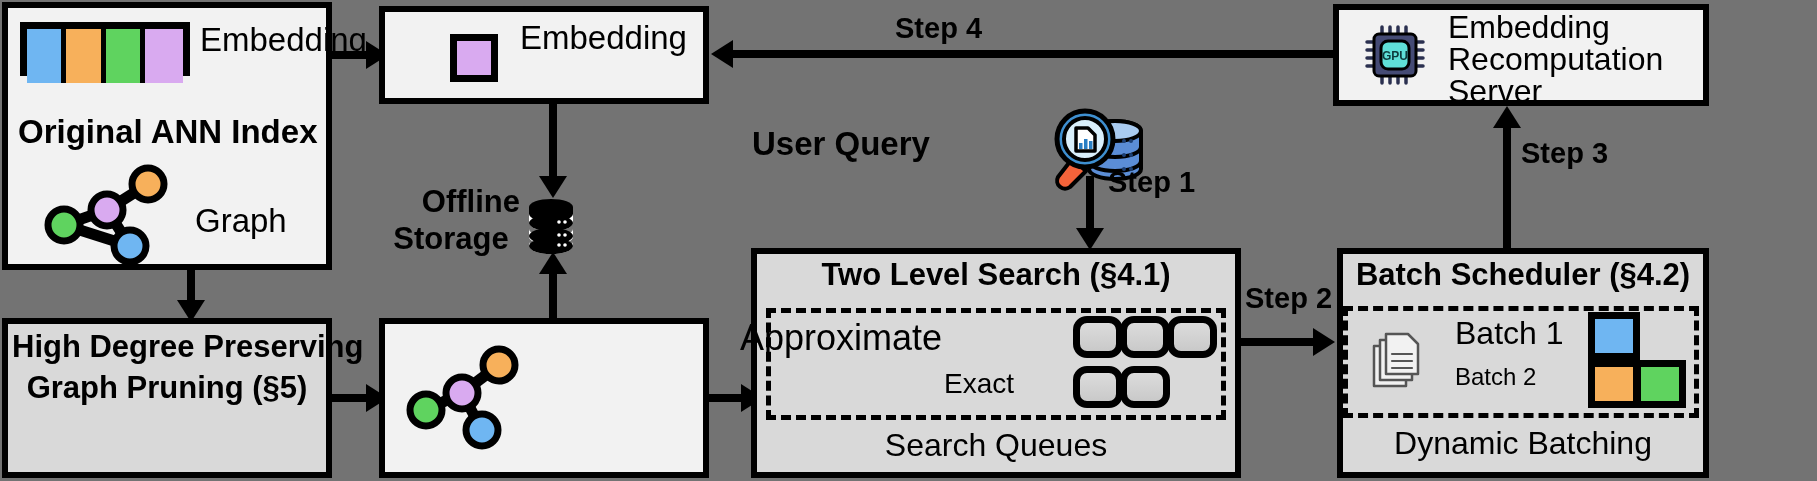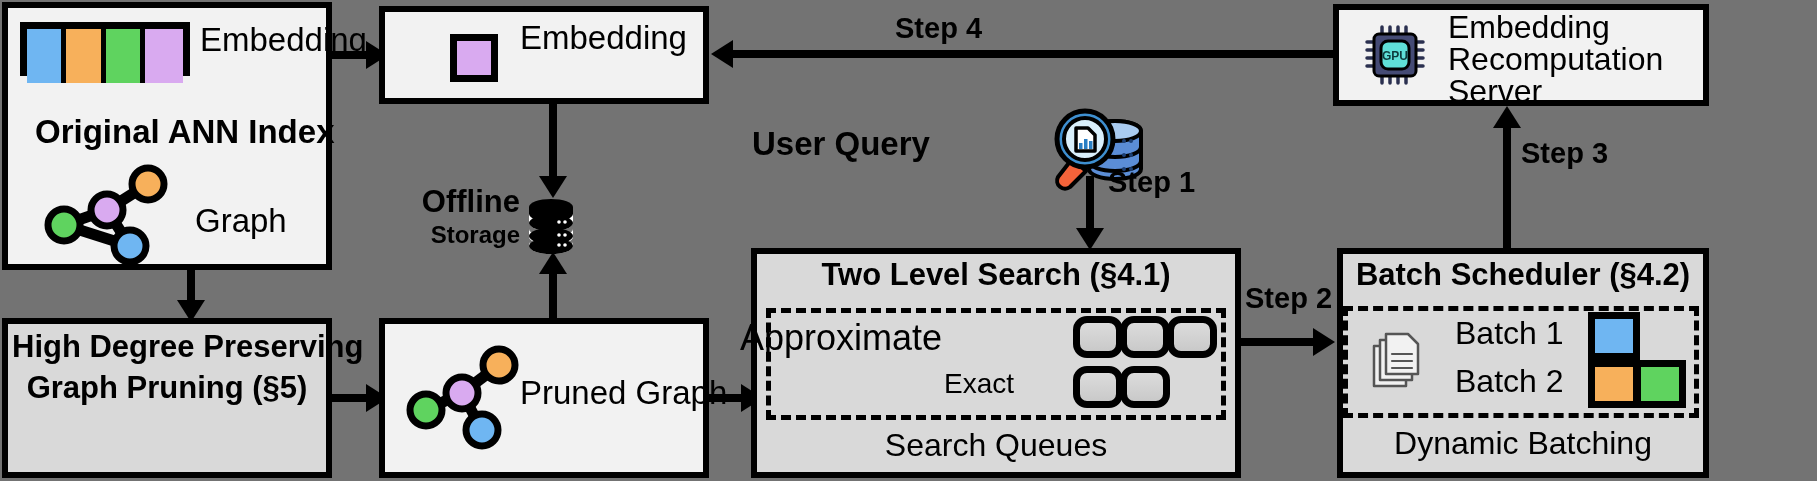--- a/index.html
+++ b/index.html
@@ -43,21 +43,21 @@
 
   <div class="strip" style="left:20px;top:22px;width:170px;height:54px;">
     <div class="cell" style="background:#6fb6f2;"></div>
     <div class="cell" style="background:#f7b05b;"></div>
     <div class="cell" style="background:#5fd35f;"></div>
     <div class="cell" style="background:#d9aaf0;"></div>
   </div>
 
   <div class="lbl" style="left:200px;top:22px;font-size:33px;">Embedding</div>
 
-  <div class="lbl bold" style="left:35px;top:114px;font-size:33px;">Original ANN Index</div>
+  <div class="lbl bold" style="left:18px;top:114px;font-size:33px;">Original ANN Index</div>
 
   <svg style="left:38px;top:168px;width:140px;height:95px;" viewBox="0 0 140 95">
     <g stroke="#000" stroke-width="11" stroke-linecap="round">
       <line x1="26" y1="57" x2="69" y2="42"></line>
       <line x1="69" y1="42" x2="110" y2="16"></line>
       <line x1="69" y1="42" x2="92" y2="78"></line>
       <line x1="26" y1="57" x2="92" y2="78"></line>
     </g>
     <circle cx="110" cy="16" r="16" fill="#f7b05b" stroke="#000" stroke-width="7"></circle>
     <circle cx="69" cy="42" r="16" fill="#d9aaf0" stroke="#000" stroke-width="7"></circle>
@@ -81,21 +81,21 @@
   <div class="arrow right" style="left:366px;top:41px;"></div>
 
   <div class="box" style="left:379px;top:6px;width:330px;height:98px;"></div>
   <div class="swatch" style="left:450px;top:34px;width:48px;height:48px;background:#d9aaf0;"></div>
   <div class="lbl" style="left:520px;top:20px;font-size:33px;">Embedding</div>
 
   <div class="vline" style="left:549px;top:104px;height:80px;"></div>
   <div class="arrow down" style="left:539px;top:176px;"></div>
 
   <div class="lbl bold" style="left:420px;top:185px;width:100px;text-align:right;font-size:31px;">Offline</div>
-  <div class="lbl bold" style="left:400px;top:222px;width:120px;text-align:right;font-size:24px;">Storage</div>
+  <div class="lbl bold" style="left:391px;top:222px;width:120px;text-align:center;font-size:31px;">Storage</div>
 
   <svg style="left:526px;top:198px;width:50px;height:56px;" viewBox="0 0 50 56">
     <g fill="#000">
       <ellipse cx="25" cy="9" rx="22" ry="8"></ellipse>
       <rect x="3" y="9" width="44" height="7"></rect>
       <ellipse cx="25" cy="16" rx="22" ry="8" fill="#000"></ellipse>
       <path d="M3 16 v9 a22 8 0 0 0 44 0 v-9 a22 8 0 0 1 -44 0 z" fill="#fff"></path>
       <ellipse cx="25" cy="25" rx="22" ry="8"></ellipse>
       <path d="M3 31 v8 a22 8 0 0 0 44 0 v-8 a22 8 0 0 1 -44 0 z" fill="#fff"></path>
       <ellipse cx="25" cy="38" rx="22" ry="8"></ellipse>
@@ -122,21 +122,20 @@
       <line x1="22" y1="62" x2="58" y2="45"></line>
       <line x1="58" y1="45" x2="95" y2="17"></line>
       <line x1="58" y1="45" x2="78" y2="82"></line>
     </g>
     <circle cx="95" cy="17" r="16" fill="#f7b05b" stroke="#000" stroke-width="7"></circle>
     <circle cx="58" cy="45" r="16" fill="#d9aaf0" stroke="#000" stroke-width="7"></circle>
     <circle cx="22" cy="62" r="16" fill="#5fd35f" stroke="#000" stroke-width="7"></circle>
     <circle cx="78" cy="82" r="16" fill="#6fb6f2" stroke="#000" stroke-width="7"></circle>
   </svg>
 
-  <div class="lbl" style="left:520px;top:375px;font-size:33px;">Pruned Graph</div>
 
   <div class="hline" style="left:709px;top:394px;width:42px;"></div>
   <div class="arrow right" style="left:741px;top:384px;"></div>
 
   <div class="lbl bold" style="left:752px;top:126px;font-size:33px;">User Query</div>
 
   <svg style="left:1052px;top:103px;width:94px;height:90px;" viewBox="0 0 94 90">
 
     <g transform="translate(36,18)">
       <ellipse cx="27" cy="10" rx="26" ry="10" fill="#9fc4ee" stroke="#000" stroke-width="4"></ellipse>
@@ -205,21 +204,21 @@
     <g stroke="#555" stroke-width="2.2" stroke-linecap="round">
       <line x1="22" y1="24" x2="42" y2="24"></line>
       <line x1="22" y1="31" x2="42" y2="31"></line>
       <line x1="22" y1="38" x2="42" y2="38"></line>
     </g>
   </svg>
 
   <div class="lbl" style="left:1455px;top:316px;font-size:32px;">Batch 1</div>
   <div class="swatch" style="left:1588px;top:312px;width:52px;height:48px;background:#6fb6f2;"></div>
 
-  <div class="lbl" style="left:1455px;top:364px;font-size:32px;">Batch 2</div>
+  <div class="lbl" style="left:1455px;top:364px;font-size:24px;">Batch 2</div>
   <div class="swatch" style="left:1588px;top:360px;width:52px;height:48px;background:#f7b05b;"></div>
   <div class="swatch" style="left:1634px;top:360px;width:52px;height:48px;background:#5fd35f;"></div>
 
   <div class="lbl" style="left:1347px;top:426px;width:352px;text-align:center;font-size:32px;">Dynamic Batching</div>
 
   <div class="vline" style="left:1503px;top:124px;height:126px;"></div>
   <div class="arrow up" style="left:1493px;top:106px;"></div>
   <div class="lbl bold" style="left:1521px;top:137px;font-size:29px;">Step 3</div>
 
   <div class="box" style="left:1333px;top:4px;width:376px;height:102px;"></div>

